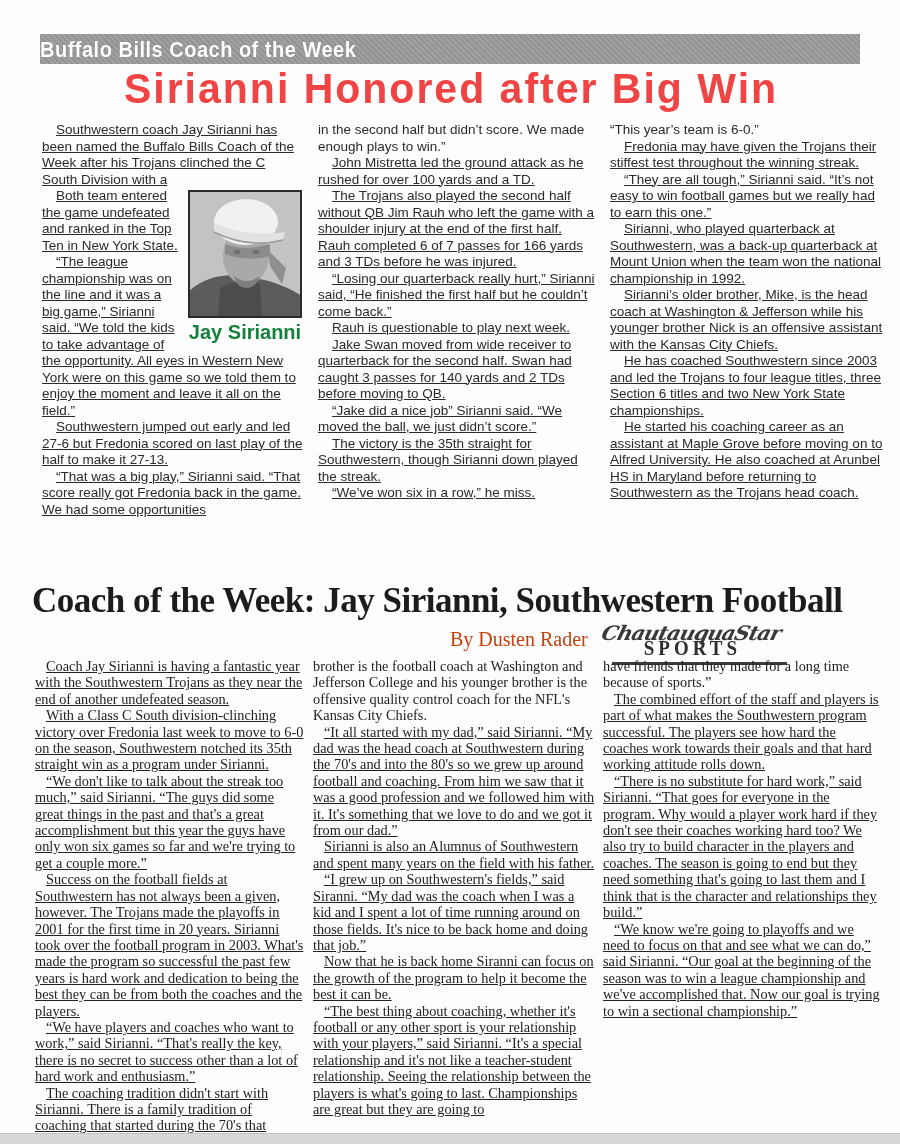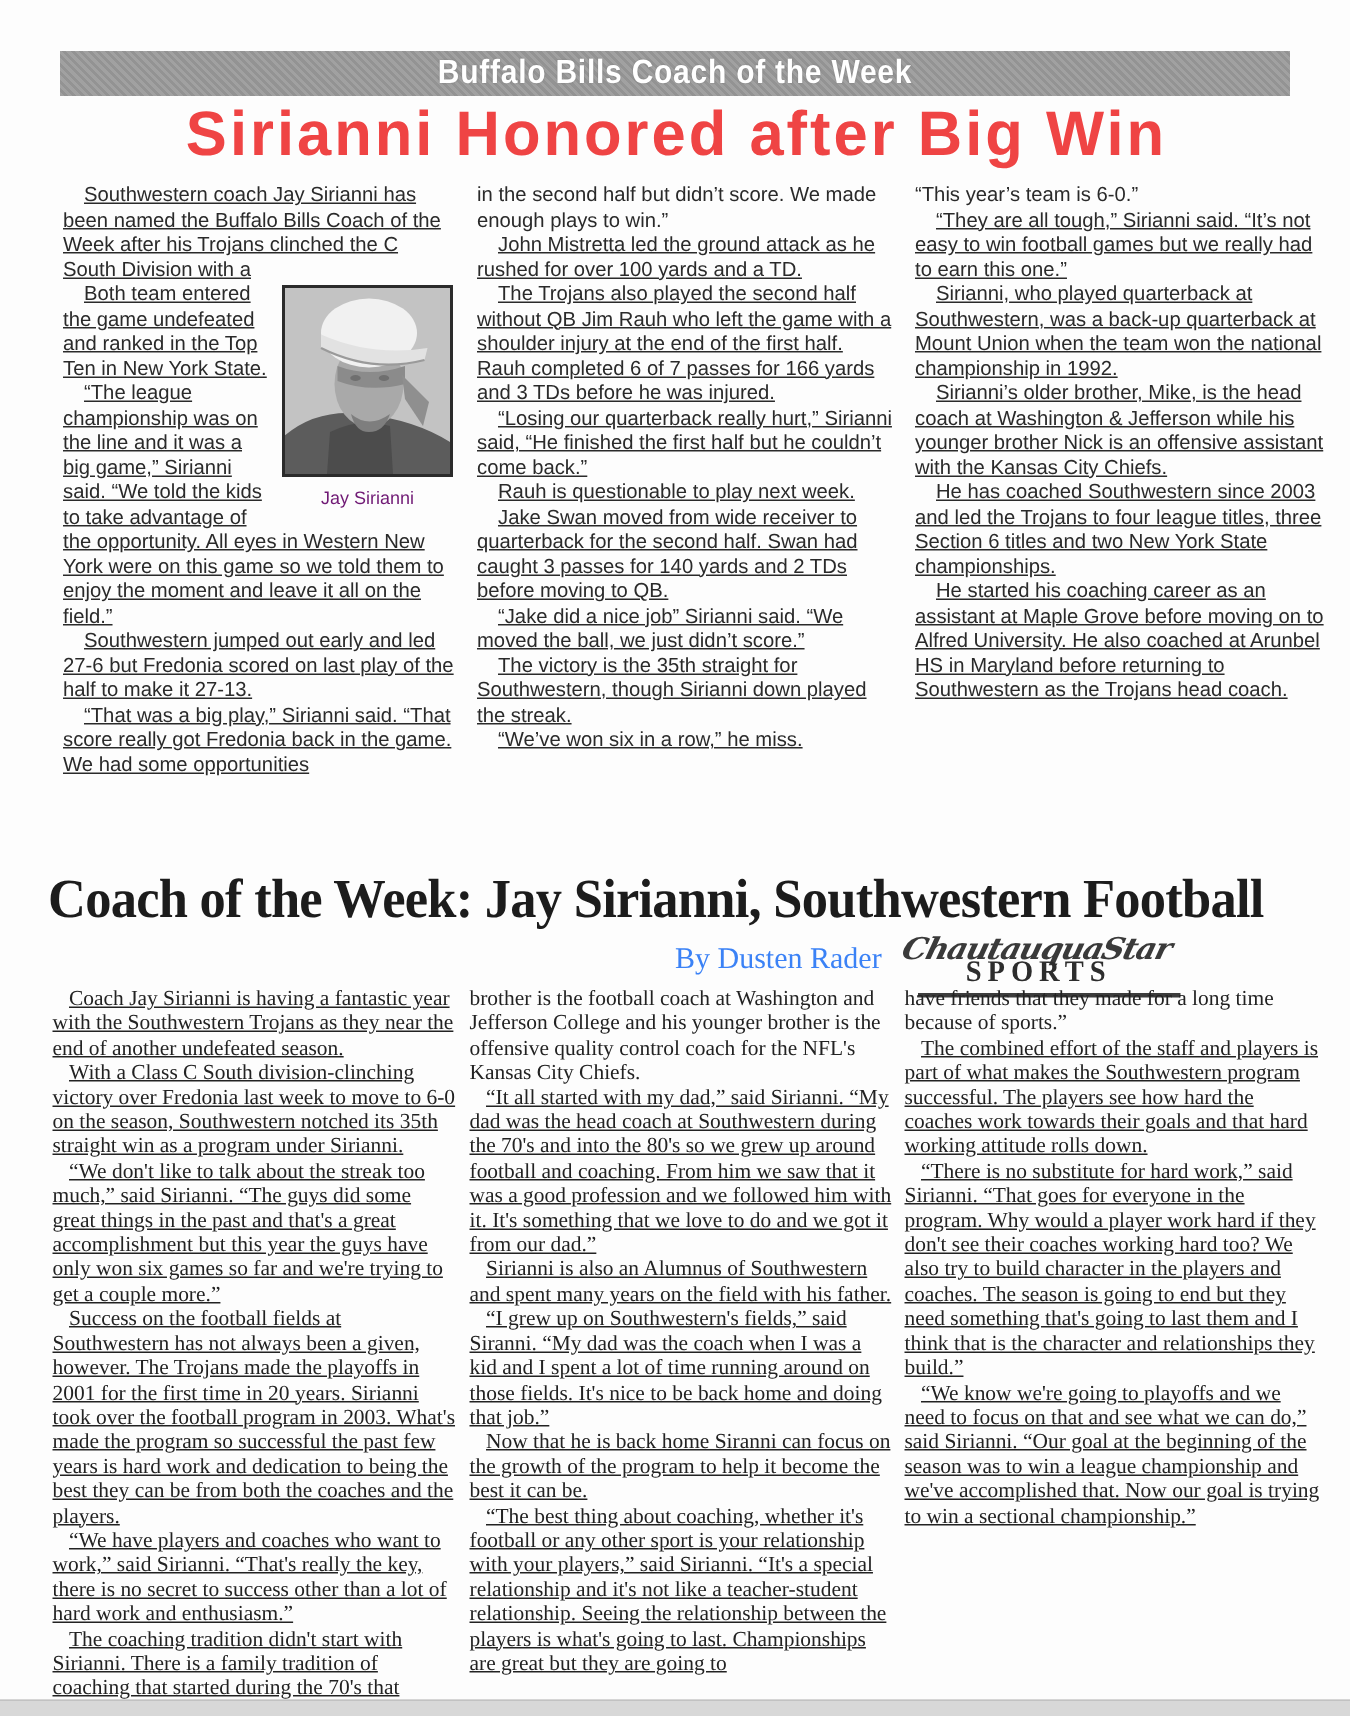--- a/index.html
+++ b/index.html
@@ -5,21 +5,21 @@
   html,body{margin:0;padding:0;}
   body{
     width:900px;height:1144px;position:relative;background:#fdfdfd;
     font-family:"Liberation Sans", sans-serif;color:#1f1f1f;overflow:hidden;
   }
   
   .banner{
     position:absolute;left:40px;top:34px;width:820px;height:30px;
     background:#9b9b9b;
     background-image:repeating-linear-gradient(45deg, rgba(255,255,255,.06) 0 2px, rgba(0,0,0,.05) 2px 4px);
-    display:flex;align-items:center;justify-content:center;
+    display:flex;align-items:center;justify-content:flex-start;
   }
   .banner-text{
     color:#ffffff;font-weight:bold;font-size:20px;letter-spacing:.5px;
     transform:scaleY(1.12);text-shadow:0 0 1px #777;
   }
   
   .headline1{
     position:absolute;left:45px;top:66px;width:812px;text-align:center;
     font-size:41px;font-weight:900;letter-spacing:2px;color:#ef4444;
     transform:scaleY(1.02);white-space:nowrap;
@@ -32,32 +32,32 @@
   }
   .art1 p{margin:0;}
   p.ind{text-indent:14px;text-decoration:underline;}
   p.cont{text-indent:0;}
   
   .photo-float{float:right;width:118px;margin:2px 0 2px 8px;text-align:center;}
   .photo-frame{
     width:110px;height:124px;border:2px solid #2b2b2b;background:#c7c7c7;
     margin:0 auto;overflow:hidden;
   }
-  .photo-caption{font-weight:normal;font-size:12px;margin-top:6px;color:#701a75;}
+  .photo-caption{font-weight:bold;font-size:20px;margin-top:6px;color:#15803d;}
   
   .headline2{
     position:absolute;left:32px;top:580px;width:850px;
     font-family:"Liberation Serif", serif;font-weight:bold;font-size:35px;
     letter-spacing:-.5px;color:#1c1c1c;white-space:nowrap;transform:scaleY(1.05);
   }
   .byline-row{
     position:absolute;left:450px;top:620px;display:flex;align-items:flex-start;gap:14px;
   }
   .byline{
-    font-family:"Liberation Serif", serif;font-size:20px;color:#3b82f6;margin-top:8px;white-space:nowrap;
+    font-family:"Liberation Serif", serif;font-size:20px;color:#c2410c;margin-top:8px;white-space:nowrap;
   }
   .logo{position:relative;width:185px;height:50px;}
   .logo-script{
     font-family:"DejaVu Serif", serif;font-style:italic;font-weight:bold;
     font-size:21px;color:#3a3a3a;transform:skewX(-14deg) scaleY(0.95);
     white-space:nowrap;letter-spacing:-1px;
   }
   .logo-sports{
     font-family:"Liberation Serif", serif;font-weight:900;font-size:19px;
     letter-spacing:4px;color:#2d2d2d;margin:-7px 0 0 42px;transform:scaleY(1.05);
@@ -119,20 +119,21 @@
     <p class="ind">The Trojans also played the second half without QB Jim Rauh who left the game with a shoulder injury at the end of the first half. Rauh completed 6 of 7 passes for 166 yards and 3 TDs before he was injured.</p>
     <p class="ind">“Losing our quarterback really hurt,” Sirianni said, “He finished the first half but he couldn’t come back.”</p>
     <p class="ind">Rauh is questionable to play next week.</p>
     <p class="ind">Jake Swan moved from wide receiver to quarterback for the second half. Swan had caught 3 passes for 140 yards and 2 TDs before moving to QB.</p>
     <p class="ind">“Jake did a nice job” Sirianni said. “We moved the ball, we just didn’t score.”</p>
     <p class="ind">The victory is the 35th straight for Southwestern, though Sirianni down played the streak.</p>
     <p class="ind">“We’ve won six in a row,” he miss.</p>
   </div>
   <div>
     <p class="cont">“This year’s team is 6-0.”</p>
+    <p class="ind">Fredonia may have given the Trojans their stiffest test throughout the winning streak.</p>
     <p class="ind">“They are all tough,” Sirianni said. “It’s not easy to win football games but we really had to earn this one.”</p>
     <p class="ind">Sirianni, who played quarterback at Southwestern, was a back-up quarterback at Mount Union when the team won the national championship in 1992.</p>
     <p class="ind">Sirianni’s older brother, Mike, is the head coach at Washington &amp; Jefferson while his younger brother Nick is an offensive assistant with the Kansas City Chiefs.</p>
     <p class="ind">He has coached Southwestern since 2003 and led the Trojans to four league titles, three Section 6 titles and two New York State championships.</p>
     <p class="ind">He started his coaching career as an assistant at Maple Grove before moving on to Alfred University. He also coached at Arunbel HS in Maryland before returning to Southwestern as the Trojans head coach.</p>
   </div>
 </div>
 
 <div class="headline2">Coach of the Week: Jay Sirianni, Southwestern Football</div>
 

